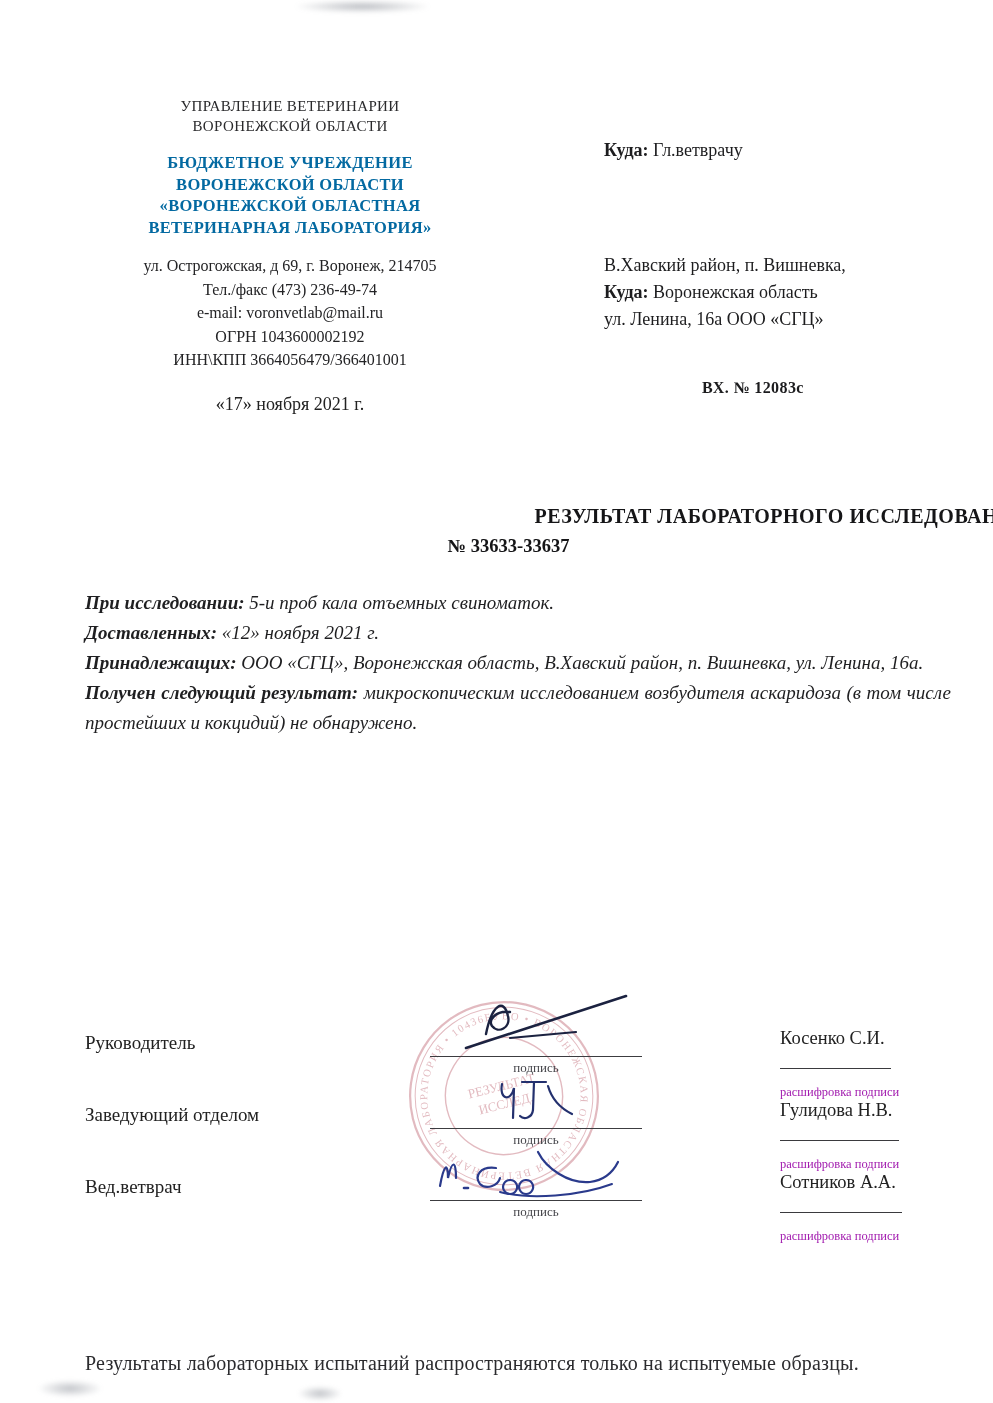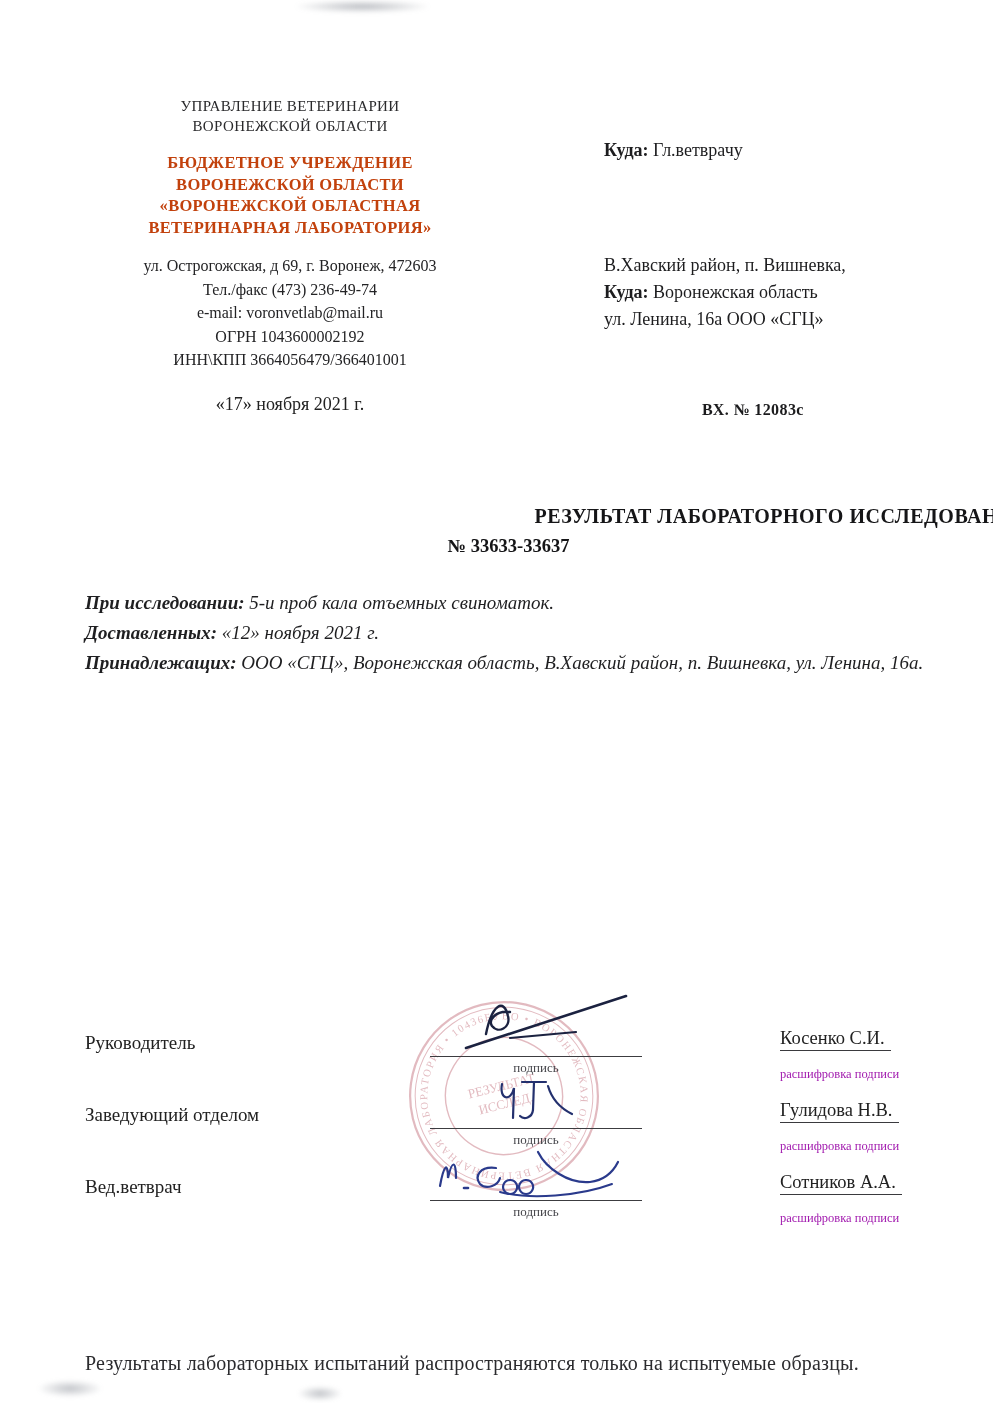--- a/index.html
+++ b/index.html
@@ -9,49 +9,49 @@
     background:#ffffff;
     font-family:"Liberation Serif", serif;
     color:#1d1d1f;
     overflow:hidden;
   }
   .abs { position:absolute; }
 
   
   .hdr-left { left:108px; top:96px; width:364px; text-align:center; }
   .authority-line { font-size:15px; line-height:20px; letter-spacing:.4px; color:#2a2a2c; }
-  .org-name { margin-top:16px; font-weight:bold; font-size:16.5px; line-height:21.5px; letter-spacing:.3px; color:#c2410c; }
+  .org-name { margin-top:16px; font-weight:bold; font-size:16.5px; line-height:21.5px; letter-spacing:.3px; color:#0369a1; }
   .contacts { margin-top:16px; font-size:16px; line-height:23.5px; color:#232325; }
   .hdr-date { left:138px; top:394px; width:304px; text-align:center; font-size:18px; color:#222; }
 
   
   .hdr-right { left:604px; top:138px; width:350px; font-size:18px; }
   .to-line { line-height:24px; }
   .addr-block { margin-top:90px; line-height:27px; }
   .lbl { font-weight:bold; }
-  .vx-number { left:702px; top:401px; font-weight:bold; font-size:16px; letter-spacing:.4px; color:#1b1b1d; }
+  .vx-number { left:702px; top:379px; font-weight:bold; font-size:16px; letter-spacing:.4px; color:#1b1b1d; }
 
   
   .doc-title { left:0; top:505px; width:993px; text-align:right; font-weight:bold; font-size:20px; letter-spacing:.5px; color:#151517;margin-left:36px; }
   .doc-number { left:12px; top:536px; width:993px; text-align:center; font-weight:bold; font-size:18.5px; color:#151517; }
 
   
   .body-block { left:85px; top:588px; width:866px; font-size:19px; line-height:30px; color:#1f1f21;font-style:italic; }
   .body-block p { margin:0; }
   .p-just { text-align:justify; }
   .p-result { margin-top:20px; text-align:justify; }
 
   
   .sig-row { left:0; width:993px; height:72px; z-index:3; }
   .sig-role { position:absolute; left:85px; top:6px; font-size:19px; color:#222; }
   .sig-mid { position:absolute; left:430px; top:0; width:212px; height:60px; }
   .sig-line { position:absolute; left:0; top:30px; width:212px; border-bottom:1.5px solid #3c3c40; }
   .sig-caption { position:absolute; left:0; top:34px; width:212px; text-align:center; font-size:13px; color:#45454a; }
   .sig-right { position:absolute; left:780px; top:2px; width:180px; }
-  .sig-name { display:inline-block; font-size:18.5px; color:#222; border-bottom:1.5px solid #3a3a3e; padding:0 6px 1px 0; }
+  .sig-name { display:inline-block; font-size:18.5px; color:#222; border-bottom:1.5px solid #3a3a3e; padding:0 6px 19px 0; }
   .sig-decrypt { font-size:12.5px; color:#a21caf; margin-top:16px; }
   .hand { position:absolute; pointer-events:none; }
 
   
   .stamp-wrap { left:398px; top:990px; width:212px; height:212px; z-index:1; opacity:.48; transform:rotate(-14deg); }
   .stamp-wrap svg { width:100%; height:100%; }
 
   
   .footer-note { left:85px; top:1312px; width:860px; font-size:20px; letter-spacing:.2px; color:#2b2b2e;margin-top:40px; }
 
@@ -76,21 +76,21 @@
     <div class="authority-line">УПРАВЛЕНИЕ ВЕТЕРИНАРИИ</div>
     <div class="authority-line">ВОРОНЕЖСКОЙ ОБЛАСТИ</div>
   </div>
   <div class="org-name">
     <div>БЮДЖЕТНОЕ УЧРЕЖДЕНИЕ</div>
     <div>ВОРОНЕЖСКОЙ ОБЛАСТИ</div>
     <div>«ВОРОНЕЖСКОЙ ОБЛАСТНАЯ</div>
     <div>ВЕТЕРИНАРНАЯ ЛАБОРАТОРИЯ»</div>
   </div>
   <div class="contacts">
-    <div>ул. Острогожская, д 69, г. Воронеж, 472603</div>
+    <div>ул. Острогожская, д 69, г. Воронеж, 214705</div>
     <div>Тел./факс  (473) 236-49-74</div>
     <div>e-mail: voronvetlab@mail.ru</div>
     <div>ОГРН 1043600002192</div>
     <div>ИНН\КПП 3664056479/366401001</div>
   </div>
 </div>
 
 <div class="abs hdr-date">«17» ноября 2021 г.</div>
 
 <div class="abs hdr-right">
@@ -110,20 +110,21 @@
 
 <div class="abs vx-number">ВХ. № 12083с</div>
 
 <div class="abs doc-title">РЕЗУЛЬТАТ ЛАБОРАТОРНОГО ИССЛЕДОВАНИЯ</div>
 <div class="abs doc-number">№ 33633-33637</div>
 
 <div class="abs body-block">
   <p><span class="lbl">При исследовании:</span><span> 5-и проб кала отъемных свиноматок.</span></p>
   <p><span class="lbl">Доставленных:</span><span> «12» ноября 2021 г.</span></p>
   <p class="p-just"><span class="lbl">Принадлежащих:</span><span> ООО «СГЦ», Воронежская область, В.Хавский район, п. Вишневка, ул. Ленина, 16а.</span></p>
+  <p class="p-result"><span class="lbl">Получен следующий результат:</span><span> микроскопическим исследованием возбудителя аскаридоза (в том числе простейших и кокцидий) не обнаружено.</span></p>
 </div>
 
 <div class="abs stamp-wrap">
   <svg viewBox="0 0 210 210">
     <defs>
       <path id="ringPath" d="M 105,29 a 76,76 0 1,1 -0.01,0" fill="none"></path>
     </defs>
     <circle cx="105" cy="105" r="93" fill="none" stroke="#c4717d" stroke-width="2.2"></circle>
     <circle cx="105" cy="105" r="88" fill="none" stroke="#c4717d" stroke-width="1"></circle>
     <circle cx="105" cy="105" r="58" fill="none" stroke="#c4717d" stroke-width="1.4"></circle>

